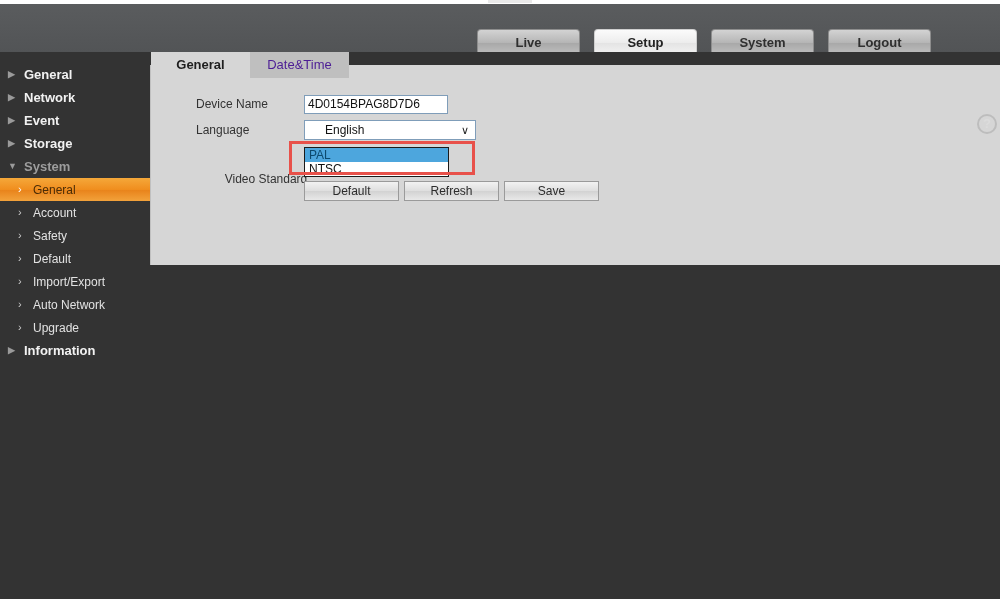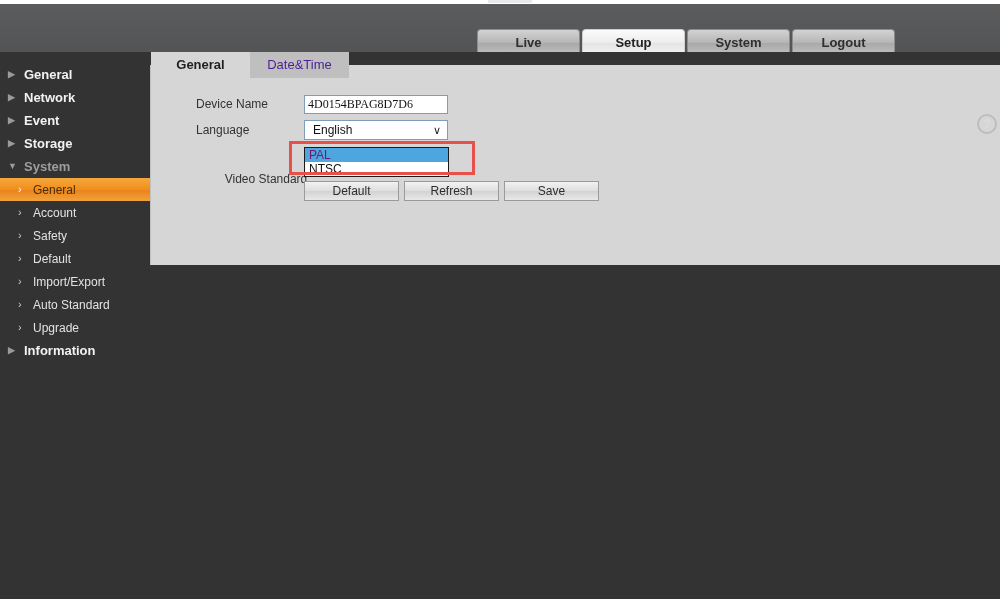--- a/index.html
+++ b/index.html
@@ -47,21 +47,21 @@
     background: #555759;
     background: linear-gradient(to bottom, #5a5c5e 0%, #525456 100%);
   }
 
   .nav-tabs {
     position: absolute;
     left: 477px;
     top: 25px;
     height: 27px;
     display: flex;
-    gap: 2px;
+    gap: 14px;
   }
   .nav-tab {
     width: 103px;
     height: 27px;
     box-sizing: border-box;
     line-height: 26px;
     text-align: center;
     font-size: 13px;
     font-weight: bold;
     color: #2f2f2f;
@@ -204,38 +204,38 @@
     position: absolute;
     left: 153px;
   }
 
   .text-input {
     width: 144px;
     height: 19px;
     box-sizing: border-box;
     border: 1px solid #7f9db9;
     background: #ffffff;
-    font-family: Liberation Serif, serif;
+    font-family: Liberation Sans, sans-serif;
     font-size: 12px;
     color: #111;
     padding: 1px 3px;
     outline: none;
   }
 
   .select-box {
     position: relative;
-    width: 144px;
+    width: 172px;
     height: 20px;
     box-sizing: border-box;
     border: 1px solid #7f9db9;
     background: #ffffff;
     font-size: 12px;
     color: #111;
     line-height: 18px;
-    padding-left: 8px;
+    padding-left: 20px;
     cursor: pointer;
     user-select: none;
   }
   .select-box .caret {
     position: absolute;
     right: 6px;
     top: 0;
     font-size: 11px;
     color: #222;
     line-height: 18px;
@@ -254,21 +254,21 @@
   .lopt {
     height: 14px;
     line-height: 14px;
     font-size: 12px;
     color: #111;
     padding-left: 4px;
     background: #ffffff;
   }
   .lopt.sel {
     background: #4da6dd;
-    color: #701a75;
+    color: #0c4a6e;
   }
 
   .redbox {
     position: absolute;
     border: 3px solid #e8514a;
     box-sizing: border-box;
     pointer-events: none;
   }
 
   .btnrow {
@@ -365,21 +365,21 @@
         <div class="side-item sub" style="top: 195px;">
           <span class="chev">›</span>
           <span>Default</span>
         </div>
         <div class="side-item sub" style="top: 218px;">
           <span class="chev">›</span>
           <span>Import/Export</span>
         </div>
         <div class="side-item sub" style="top: 241px;">
           <span class="chev">›</span>
-          <span>Auto Standard</span>
+          <span>Auto Network</span>
         </div>
         <div class="side-item sub" style="top: 264px;">
           <span class="chev">›</span>
           <span>Upgrade</span>
         </div>
         <div class="side-item top" style="top: 287px;">
           <span class="arrow">▶</span>
           <span>Information</span>
         </div>
       </div>

